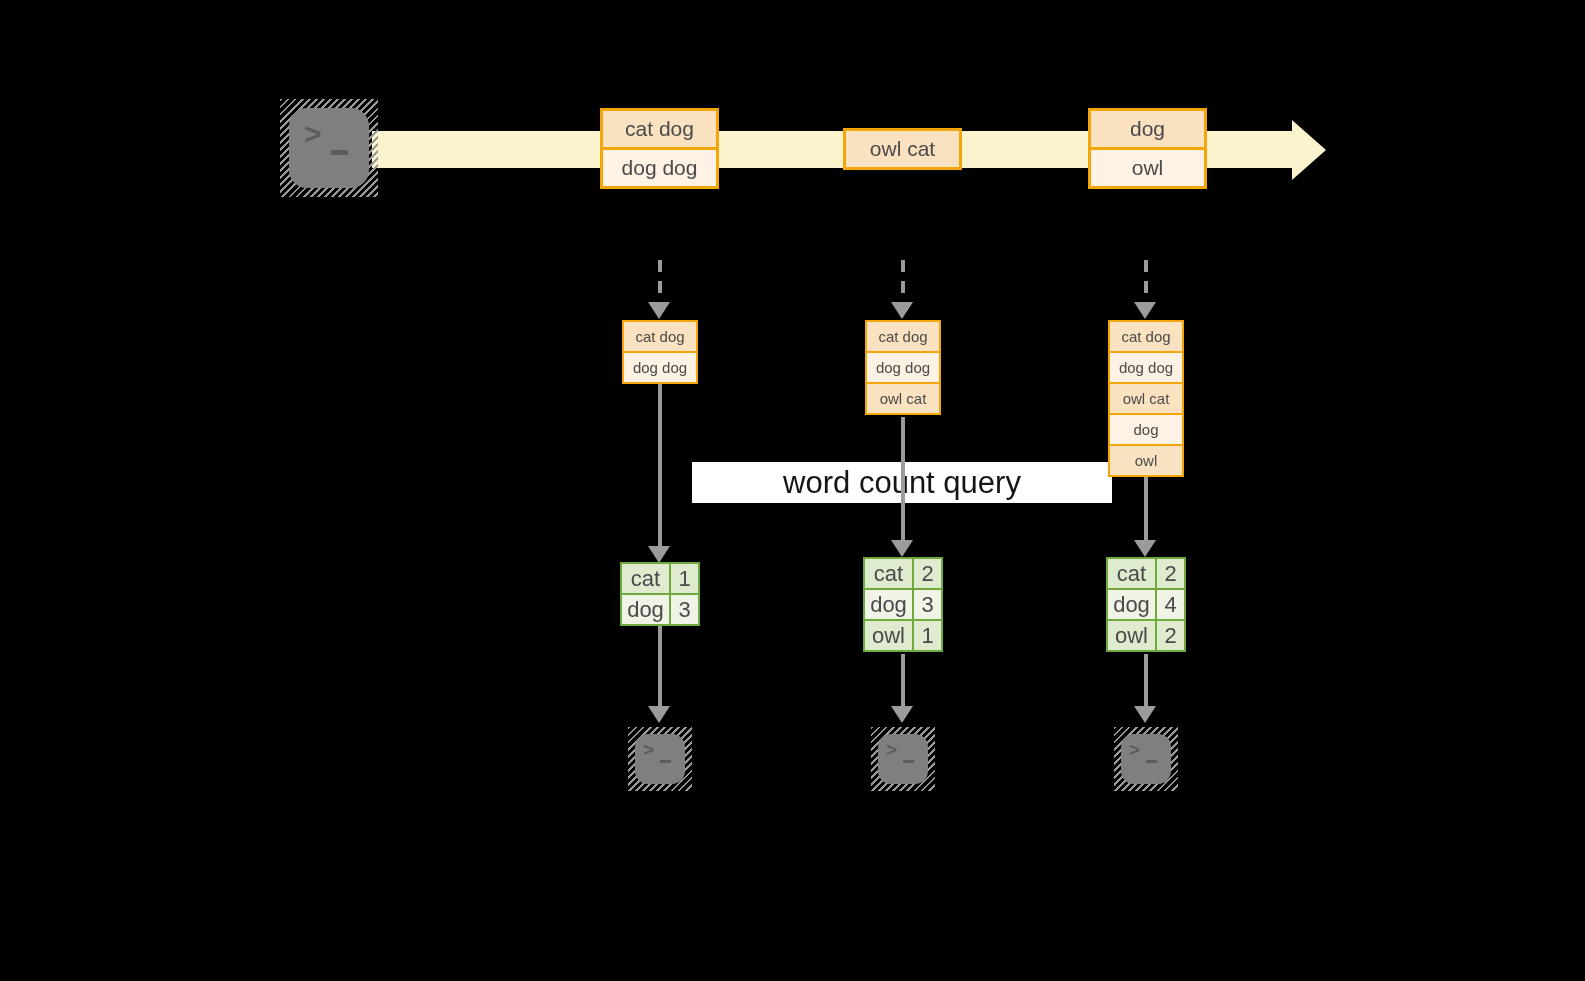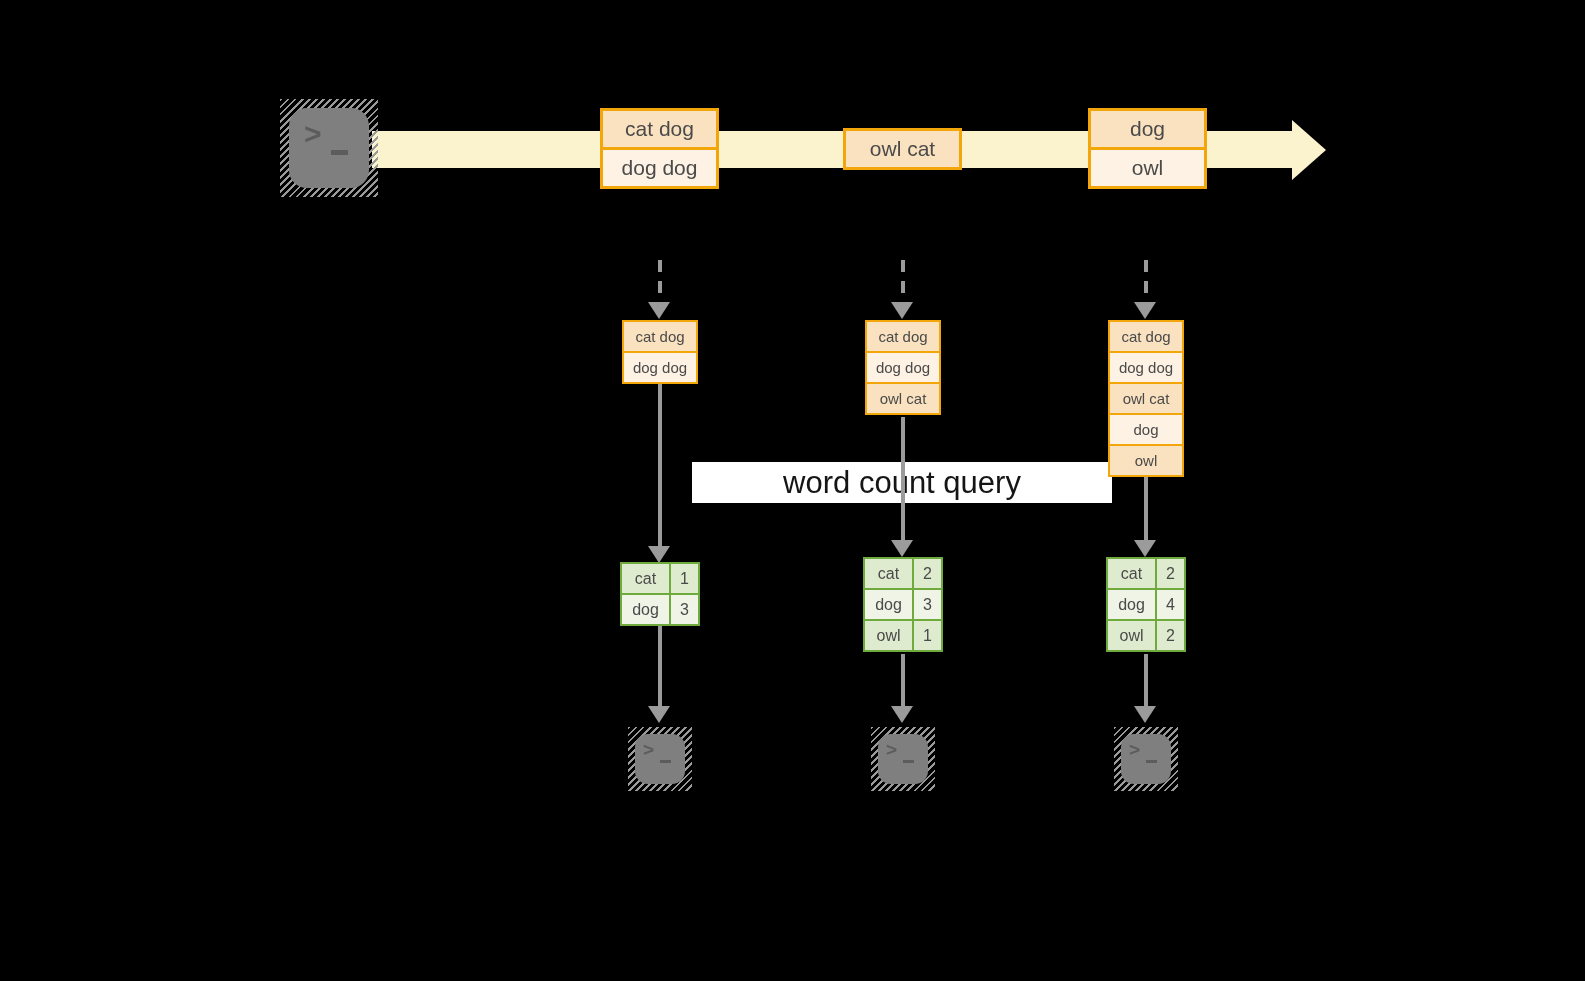--- a/index.html
+++ b/index.html
@@ -42,21 +42,21 @@
   .solidline{width:4px;z-index:2;background:var(--arrow_gray,#9B9B9B);}
   .ahead{width:0;height:0;z-index:2;border-left:11px solid transparent;border-right:11px solid transparent;
     border-top:17px solid var(--arrow_gray,#9B9B9B);}
   
   .qband{left:692px;top:462px;width:420px;height:41px;background:var(--query_band_bg,#fff);z-index:1;
     display:flex;align-items:center;justify-content:center;
     color:var(--query_text,#151515);font-size:31px;}
   
   .gtable{display:grid;grid-template-columns:47px 27px;grid-auto-rows:29px;gap:2px;
     background:var(--table_border,#6FAA3C);border:2px solid var(--table_border,#6FAA3C);z-index:3;}
-  .gtable .cell{font-size:16px;}
+  .gtable .cell{font-size:22px;}
   .ga{background:var(--table_fill_dark,#DFEBCE);}
   .gb{background:var(--table_fill_light,#EFF4E7);}
 </style>
 </head>
 <body>
 
 <div class="canvas">
 
   <div class="abs band"></div>
   <div class="abs band-head"></div>

